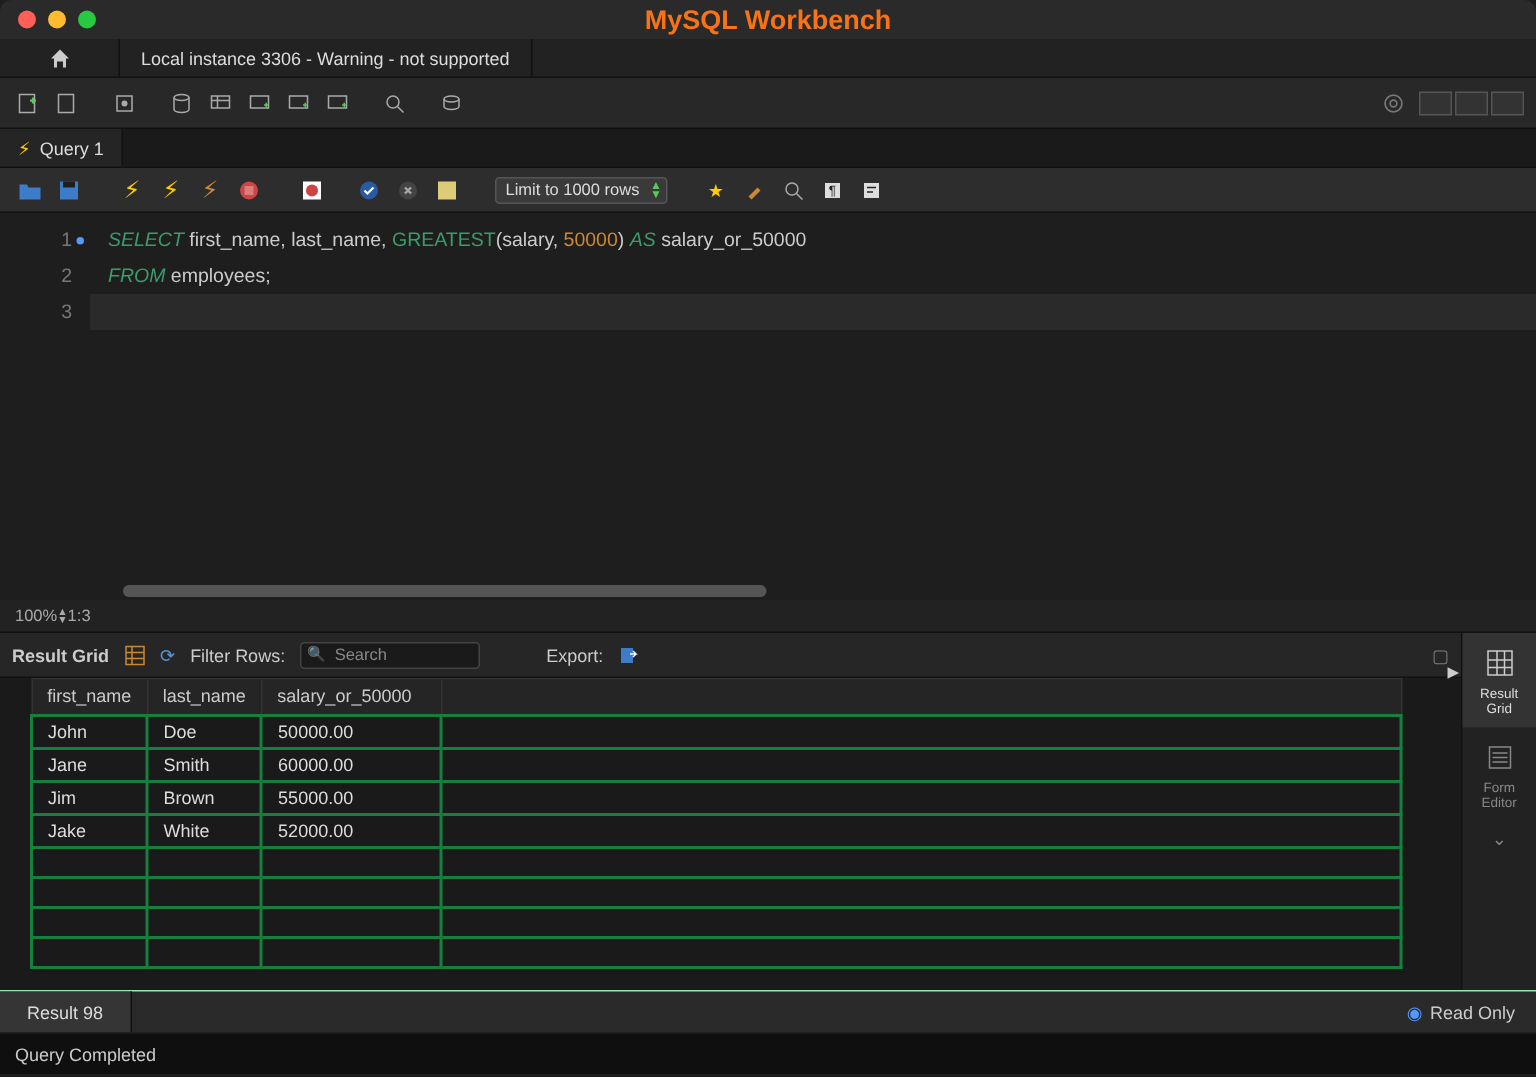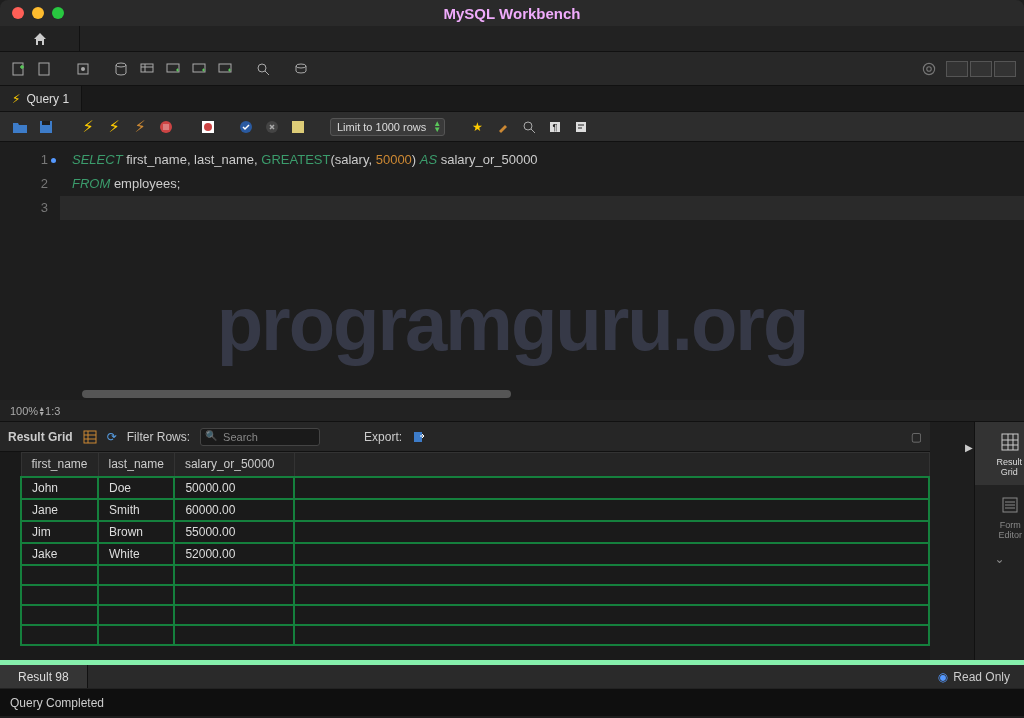--- a/index.html
+++ b/index.html
@@ -4,21 +4,21 @@
 <style>
 * { margin: 0; padding: 0; box-sizing: border-box; font-family: -apple-system, "Helvetica Neue", Arial, sans-serif; }
 body { background: #1e1e1e; color: #ccc; width: 1024px; height: 718px; overflow: hidden; font-size: 12px; }
 
 .titlebar { height: 26px; background: #2a2a2a; display: flex; align-items: center; position: relative; border-top-left-radius: 8px; border-top-right-radius: 8px; }
 .traffic { display: flex; gap: 8px; padding-left: 12px; }
 .light { width: 12px; height: 12px; border-radius: 50%; }
 .red { background: #ff5f57; }
 .yellow { background: #febc2e; }
 .green { background: #28c840; }
-.title { position: absolute; left: 50%; transform: translateX(-50%); color: #f0abfc; font-size: 15px; font-weight: 600; }
+.title { position: absolute; left: 50%; transform: translateX(-50%); color: #f97316; font-size: 18px; font-weight: 600; }
 
 .tabbar { height: 26px; background: #222; display: flex; align-items: stretch; border-bottom: 1px solid #111; }
 .hometab { width: 80px; display: flex; align-items: center; justify-content: center; border-right: 1px solid #111; }
 .conntab { padding: 0 14px; display: flex; align-items: center; color: #ddd; font-size: 12px; border-right: 1px solid #111; }
 
 .maintoolbar { height: 34px; background: #282828; display: flex; align-items: center; padding: 0 8px; gap: 6px; border-bottom: 1px solid #111; }
 .tbgrp { display: flex; gap: 4px; margin-right: 10px; }
 .tbicon { width: 22px; height: 22px; display: flex; align-items: center; justify-content: center; color: #999; cursor: pointer; }
 .spacer { flex: 1; }
 .panelbtns { display: flex; gap: 2px; }
@@ -44,44 +44,44 @@
 .fn { color: #3b9c6c; }
 .num { color: #cc8833; }
 .plain { color: #ccc; }
 .watermark { position: absolute; left: 50%; top: 70%; transform: translate(-50%, -50%); font-size: 76px; font-weight: 700; color: rgba(100, 110, 150, 0.35); letter-spacing: -2px; pointer-events: none; white-space: nowrap; }
 .hscrollbar { position: absolute; bottom: 0; left: 82px; right: 10px; height: 10px; background: transparent; }
 .hscrollthumb { width: 46%; height: 8px; background: #555; border-radius: 4px; }
 
 .editstatus { height: 22px; background: #222; display: flex; align-items: center; padding: 0 10px; font-size: 11px; color: #aaa; border-bottom: 1px solid #111; }
 .updown { display: flex; flex-direction: column; line-height: 5px; font-size: 7px; }
 
-.resultarea { display: flex; height: 238px; gap: 44px; }
+.resultarea { display: flex; height: 238px; }
 .resultmain { flex: 1; display: flex; flex-direction: column; }
 .resulttoolbar { height: 30px; background: #262626; display: flex; align-items: center; padding: 0 8px; gap: 10px; font-size: 12px; border-bottom: 1px solid #111; }
 .searchbox { background: #1a1a1a; border: 1px solid #444; border-radius: 3px; padding: 2px 6px 2px 22px; color: #888; font-size: 11px; width: 120px; position: relative; }
 .searchbox::before { content: "🔍"; position: absolute; left: 4px; top: 1px; font-size: 10px; opacity: 0.6; }
 
 .grid { flex: 1; background: #1a1a1a; overflow: hidden; padding-left: 20px; }
 table { border-collapse: collapse; font-size: 12px; }
 th { background: #252525; color: #ccc; padding: 4px 10px; text-align: left; border: 1px solid #333; font-weight: 400; height: 24px; }
 td { padding: 3px 10px; color: #ddd; border: 2px solid #15803d; height: 20px; background: #1a1a1a; }
 .col0 { width: 76px; }
 .col1 { width: 72px; }
 .col2 { width: 120px; }
 .colrest { width: 640px; }
 tr.empty td { height: 20px; }
 
 .sidetabs { width: 50px; background: #222; display: flex; flex-direction: column; border-left: 1px solid #111; }
-.sidetab { flex: 0 0 auto; padding: 8px 2px; text-align: center; font-size: 9px; color: #888; cursor: pointer; display: flex; flex-direction: column; align-items: flex-end; gap: 3px; }
+.sidetab { flex: 0 0 auto; padding: 8px 2px; text-align: center; font-size: 9px; color: #888; cursor: pointer; display: flex; flex-direction: column; align-items: center; gap: 3px; }
 .sidetab.active { background: #333; color: #ddd; }
 .sideicon { width: 24px; height: 24px; display: flex; align-items: center; justify-content: center; font-size: 16px; }
 .sidearrow { text-align: center; color: #888; padding: 4px; }
 .caret-left { position: absolute; left: -10px; top: 20px; color: #ccc; font-size: 10px; }
 
-.resulttabs { height: 28px; background: #2a2a2a; display: flex; align-items: stretch; border-top: 5px solid #86efac; }
+.resulttabs { height: 28px; background: #2a2a2a; display: flex; align-items: stretch; border-top: 1px solid #86efac; }
 .rtab { padding: 0 18px; display: flex; align-items: center; background: #353535; font-size: 12px; color: #ddd; border-right: 1px solid #111; }
 .readonly { margin-left: auto; padding: 0 14px; display: flex; align-items: center; gap: 5px; color: #ccc; font-size: 12px; }
 .robullet { color: #5599ff; }
 
 .statusbar { height: 28px; background: #0f0f0f; display: flex; align-items: center; padding: 0 10px; font-size: 12px; color: #ccc; border-top: 1px solid #222; }
 
 svg { display: block; }
 </style>
 </head>
 <body>
@@ -94,20 +94,21 @@
   </div>
   <div class="title">MySQL Workbench</div>
 </div>
 
 <div class="tabbar">
   <div class="hometab">
     <svg width="16" height="16" viewBox="0 0 16 16">
         <path d="M2 8 L8 2 L14 8 L12 8 L12 14 L10 14 L10 10 L6 10 L6 14 L4 14 L4 8 Z" fill="#ccc"></path>
       </svg>
   </div>
+  <div class="conntab">Local instance 3306 - Warning - not supported</div>
 </div>
 
 <div class="maintoolbar">
   <div class="tbgrp">
     <div class="tbicon">
         <svg width="16" height="16" viewBox="0 0 16 16">
           <rect x="2" y="2" width="10" height="12" fill="none" stroke="#aaa"></rect>
           <path d="M9 6 L13 6 M11 4 L11 8" stroke="#5ac85a" stroke-width="1.5"></path>
         </svg>
       </div>
@@ -286,21 +287,20 @@
   <div class="gutter">
     <div class="gline">1<span class="gdot"></span></div>
     <div class="gline">2</div>
     <div class="gline">3</div>
   </div>
   <div class="code">
     <div class="cline"><span class="kw">SELECT</span><span class="plain"> first_name, last_name, </span><span class="fn">GREATEST</span><span class="plain">(salary, </span><span class="num">50000</span><span class="plain">) </span><span class="kw">AS</span><span class="plain"> salary_or_50000</span></div>
     <div class="cline"><span class="kw">FROM</span><span class="plain"> employees;</span></div>
     <div class="cline cline3"></div>
   </div>
-  <div class="watermark">programguru.org</div>
   <div class="hscrollbar">
       <div class="hscrollthumb"></div>
     </div>
 </div>
 
 <div class="editstatus">
   <span>100%</span>
   <span class="updown">
       <span>▲</span>
       <span>▼</span>

